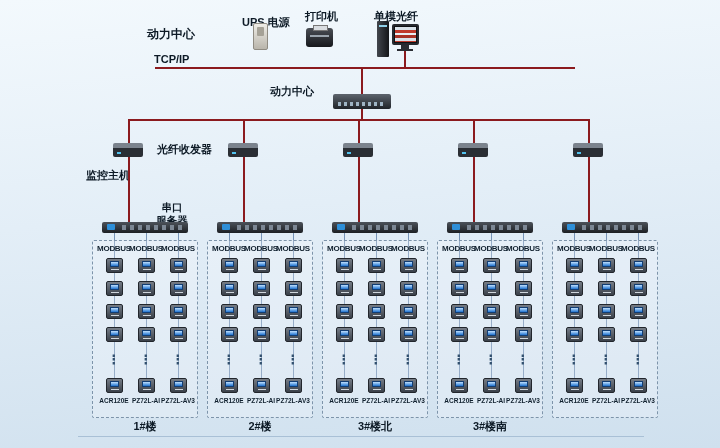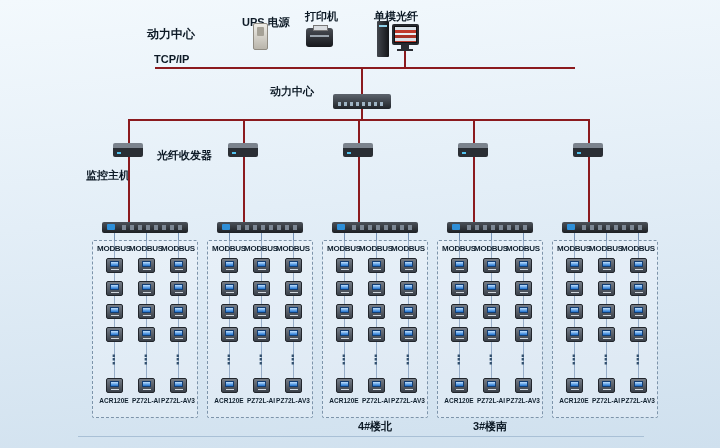--- a/index.html
+++ b/index.html
@@ -89,22 +89,26 @@
   <div class="lbl" style="left:154px;top:53px">TCP/IP</div>
   <div class="vline" style="left:404px;top:51px;height:17px"></div>
   <div class="hline" style="left:155px;top:67px;width:420px"></div>
   <div class="vline" style="left:361px;top:69px;height:25px"></div>
 
   <div class="lbl" style="left:270px;top:84px">动力中心</div>
   <div class="switch-device" style="left:333px;top:94px"></div>
   <div class="vline" style="left:361px;top:109px;height:11px"></div>
   <div class="hline" style="left:128px;top:119px;width:462px"></div>
 
-  <div class="lbl" style="left:157px;top:148px">光纤收发器</div>
+  <div class="lbl" style="left:157px;top:142px">光纤收发器</div>
   <div class="lbl" style="left:86px;top:168px">监控主机</div>
+  <div class="lbl serial-lbl" style="left:147px;top:201px">
+    <div>串口</div>
+    <div>服务器</div>
+  </div>
 
   <div class="hline" style="left:78px;top:436px;width:566px;height:1px;background:#a9c0d6"></div>
 <div class="panel-group" style="left: 92px;">
     <div class="vline" style="left:36px;top:0;height:23px"></div>
     <div class="transceiver" style="left:21px;top:23px"></div>
     <div class="vline" style="left:36px;top:37px;height:65px"></div>
     <div class="serial-server" style="left:10px;top:102px"></div>
     <div class="vline blue" style="left:22px;top:113px;height:158px"></div>
     <div class="vline blue" style="left:54px;top:113px;height:158px"></div>
     <div class="vline blue" style="left:86px;top:113px;height:158px"></div>
@@ -162,20 +166,21 @@
           <i class="scr"></i>
         </div>
         <div class="dots">⋮</div>
         <div class="meter">
           <i class="scr"></i>
         </div>
       </div>
     <div class="model-lbl" style="left:4px">ACR120E</div>
     <div class="model-lbl" style="left:36px">PZ72L-AI</div>
     <div class="model-lbl" style="left:68px">PZ72L-AV3</div>
+    <div class="building-lbl">1#楼</div>
   </div>
     <div class="panel-group" style="left: 207px;">
     <div class="vline" style="left:36px;top:0;height:23px"></div>
     <div class="transceiver" style="left:21px;top:23px"></div>
     <div class="vline" style="left:36px;top:37px;height:65px"></div>
     <div class="serial-server" style="left:10px;top:102px"></div>
     <div class="vline blue" style="left:22px;top:113px;height:158px"></div>
     <div class="vline blue" style="left:54px;top:113px;height:158px"></div>
     <div class="vline blue" style="left:86px;top:113px;height:158px"></div>
     <div class="panel-box"></div>
@@ -232,20 +237,21 @@
           <i class="scr"></i>
         </div>
         <div class="dots">⋮</div>
         <div class="meter">
           <i class="scr"></i>
         </div>
       </div>
     <div class="model-lbl" style="left:4px">ACR120E</div>
     <div class="model-lbl" style="left:36px">PZ72L-AI</div>
     <div class="model-lbl" style="left:68px">PZ72L-AV3</div>
+    <div class="building-lbl">2#楼</div>
   </div>
     <div class="panel-group" style="left: 322px;">
     <div class="vline" style="left:36px;top:0;height:23px"></div>
     <div class="transceiver" style="left:21px;top:23px"></div>
     <div class="vline" style="left:36px;top:37px;height:65px"></div>
     <div class="serial-server" style="left:10px;top:102px"></div>
     <div class="vline blue" style="left:22px;top:113px;height:158px"></div>
     <div class="vline blue" style="left:54px;top:113px;height:158px"></div>
     <div class="vline blue" style="left:86px;top:113px;height:158px"></div>
     <div class="panel-box"></div>
@@ -302,21 +308,21 @@
           <i class="scr"></i>
         </div>
         <div class="dots">⋮</div>
         <div class="meter">
           <i class="scr"></i>
         </div>
       </div>
     <div class="model-lbl" style="left:4px">ACR120E</div>
     <div class="model-lbl" style="left:36px">PZ72L-AI</div>
     <div class="model-lbl" style="left:68px">PZ72L-AV3</div>
-    <div class="building-lbl">4#楼北</div>
+    <div class="building-lbl">3#楼北</div>
   </div>
     <div class="panel-group" style="left: 437px;">
     <div class="vline" style="left:36px;top:0;height:23px"></div>
     <div class="transceiver" style="left:21px;top:23px"></div>
     <div class="vline" style="left:36px;top:37px;height:65px"></div>
     <div class="serial-server" style="left:10px;top:102px"></div>
     <div class="vline blue" style="left:22px;top:113px;height:158px"></div>
     <div class="vline blue" style="left:54px;top:113px;height:158px"></div>
     <div class="vline blue" style="left:86px;top:113px;height:158px"></div>
     <div class="panel-box"></div>

